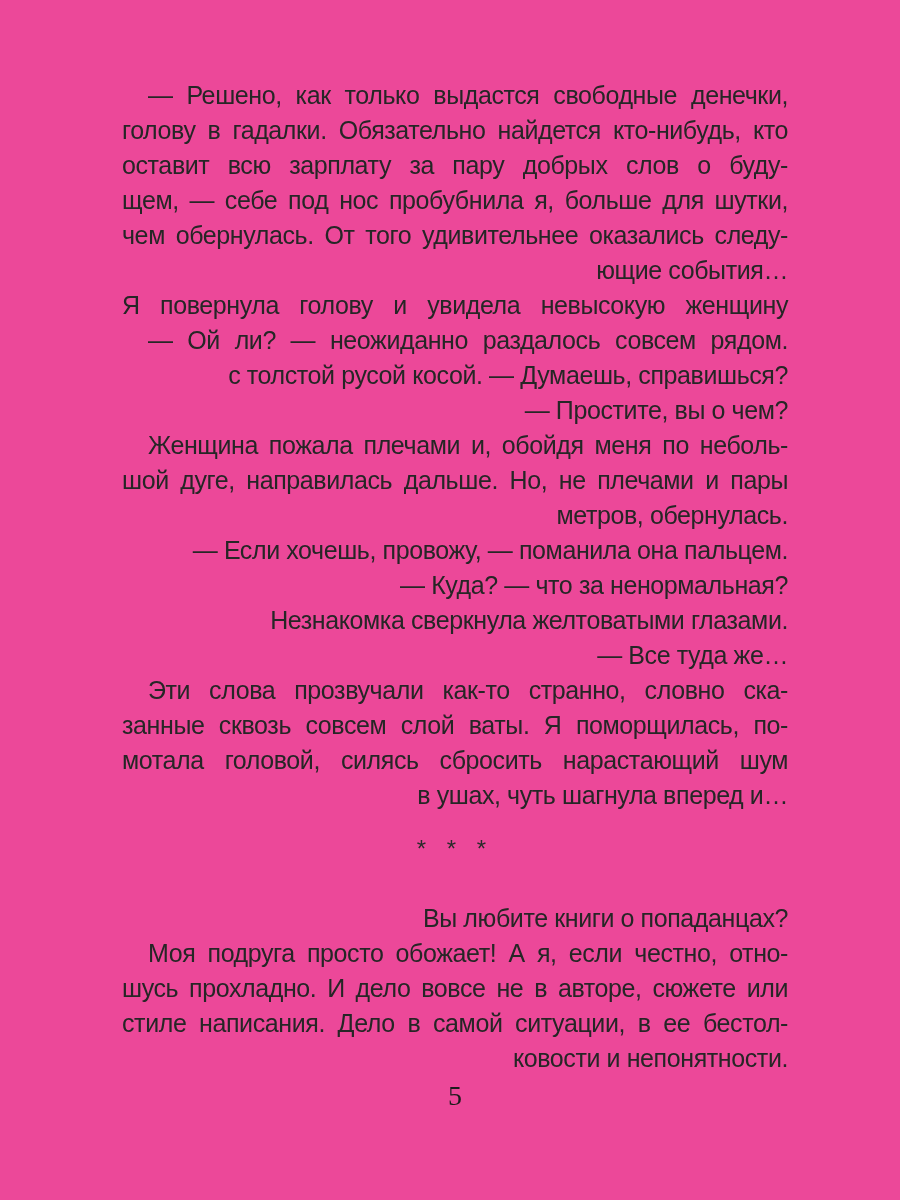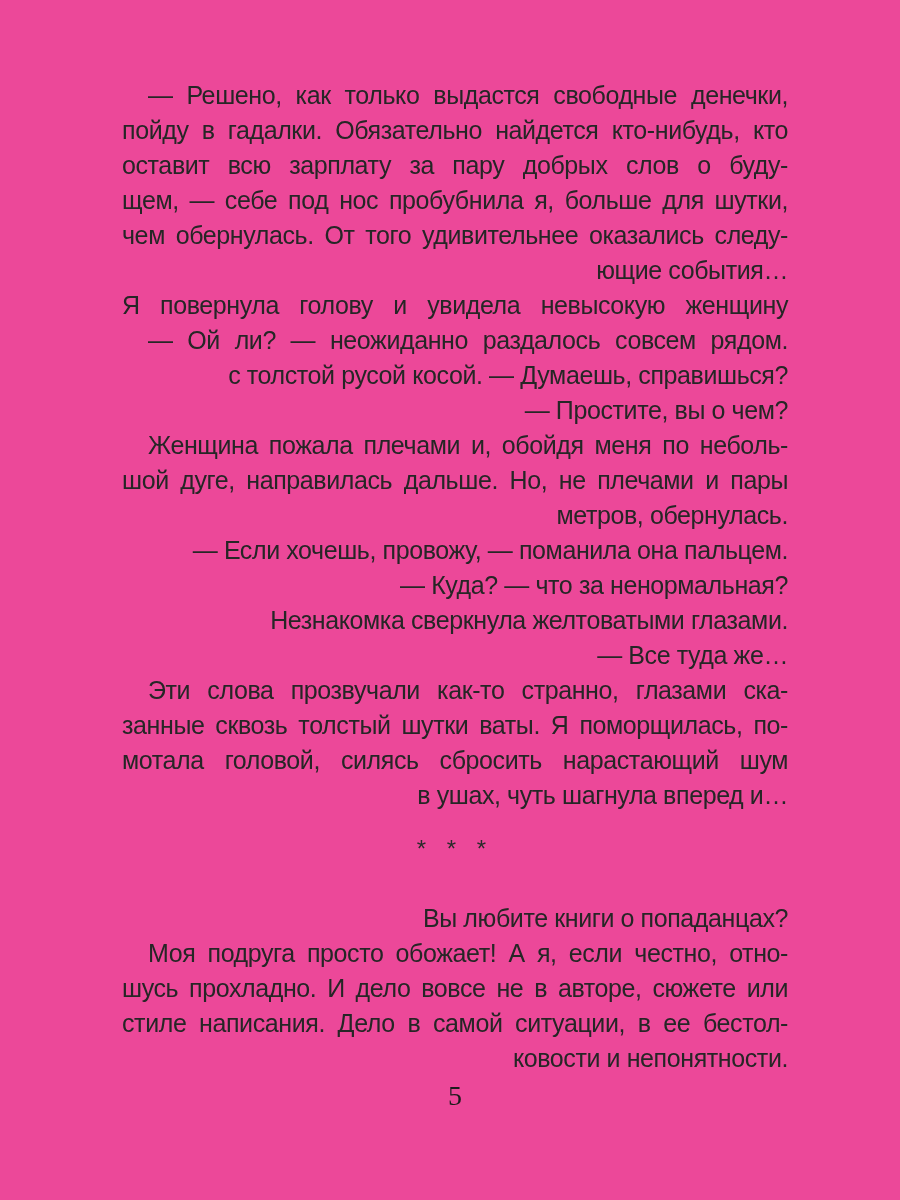--- a/index.html
+++ b/index.html
@@ -58,38 +58,38 @@
     line-height: 35px;
     color: #1c1c1c;
   }
 </style>
 </head>
 <body>
 
 <div class="page">
   <main class="text-block">
       <div class="line indent just">— Решено, как только выдастся свободные денечки,</div>
-      <div class="line just">пойду в гадалки. Обязательно найдется кто-нибудь, кто</div>
+      <div class="line just">голову в гадалки. Обязательно найдется кто-нибудь, кто</div>
       <div class="line just">оставит всю зарплату за пару добрых слов о буду-</div>
       <div class="line just">щем, — себе под нос пробубнила я, больше для шутки,</div>
       <div class="line just">чем обернулась. От того удивительнее оказались следу-</div>
       <div class="line">ющие события…</div>
       <div class="line just">Я повернула голову и увидела невысокую женщину</div>
       <div class="line indent just">— Ой ли? — неожиданно раздалось совсем рядом.</div>
       <div class="line">с толстой русой косой. — Думаешь, справишься?</div>
       <div class="line indent">— Простите, вы о чем?</div>
       <div class="line indent just">Женщина пожала плечами и, обойдя меня по неболь-</div>
       <div class="line just">шой дуге, направилась дальше. Но, не плечами и пары</div>
       <div class="line">метров, обернулась.</div>
       <div class="line indent">— Если хочешь, провожу, — поманила она пальцем.</div>
       <div class="line indent">— Куда? — что за ненормальная?</div>
       <div class="line indent">Незнакомка сверкнула желтоватыми глазами.</div>
       <div class="line indent">— Все туда же…</div>
-      <div class="line indent just">Эти слова прозвучали как-то странно, глазами ска-</div>
-      <div class="line just">занные сквозь толстый шутки ваты. Я поморщилась, по-</div>
+      <div class="line indent just">Эти слова прозвучали как-то странно, словно ска-</div>
+      <div class="line just">занные сквозь совсем слой ваты. Я поморщилась, по-</div>
       <div class="line just">мотала головой, силясь сбросить нарастающий шум</div>
       <div class="line">в ушах, чуть шагнула вперед и…</div>
       <div class="separator">* * *</div>
       <div class="line indent">Вы любите книги о попаданцах?</div>
       <div class="line indent just">Моя подруга просто обожает! А я, если честно, отно-</div>
       <div class="line just">шусь прохладно. И дело вовсе не в авторе, сюжете или</div>
       <div class="line just">стиле написания. Дело в самой ситуации, в ее бестол-</div>
       <div class="line">ковости и непонятности.</div>
     </main>
   <div class="page-number">5</div>

